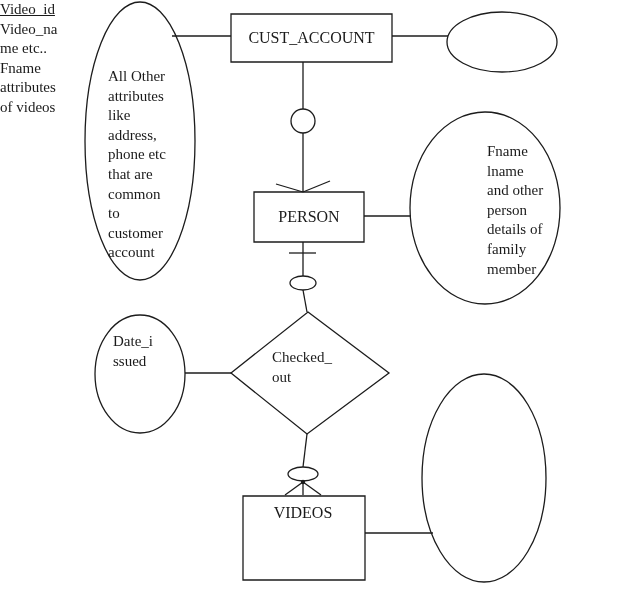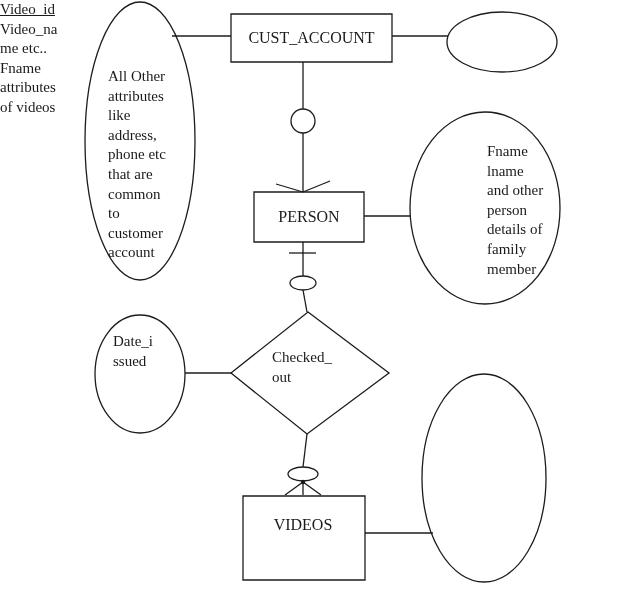--- a/index.html
+++ b/index.html
@@ -45,21 +45,21 @@
     align-items: center;
     justify-content: center;
     font-size: 16px;
   }
   .underline {
     text-decoration: underline;
   }
   
   #cust-account-label { left: 231px; top: 14px;  width: 161px; height: 48px; text-align: right; }
   #person-label       { left: 254px; top: 192px; width: 110px; height: 50px; }
-  #videos-label       { left: 243px; top: 516px; width: 120px; height: 22px; align-items: flex-start; }
+  #videos-label       { left: 243px; top: 504px; width: 120px; height: 22px; align-items: flex-start; }
   #cust-id-label      { left: 447px; top: 12px;  width: 110px; height: 60px; font-size: 16px; }
   #all-other-text     { left: 108px; top: 44px;  width: 92px; margin-top: 23px;  }
   #fname-text         { left: 439px; top: 142px; width: 100px; margin-left: 48px; }
   #date-issued-text   { left: 113px; top: 332px; width: 70px;  }
   #checked-out-text   { left: 272px; top: 348px; width: 90px;  }
   #video-text         { left: 449px; top: 411px; width: 96px;  }
   #video-text .txt-inner { white-space: pre-line; font-size: 15px; line-height: 19.6px; }
 </style>
 </head>
 <body>

